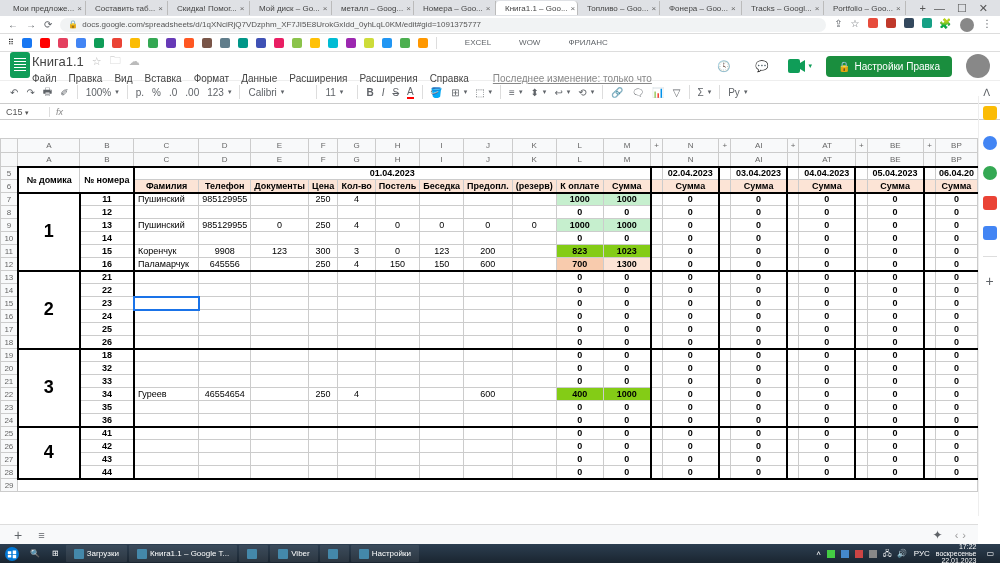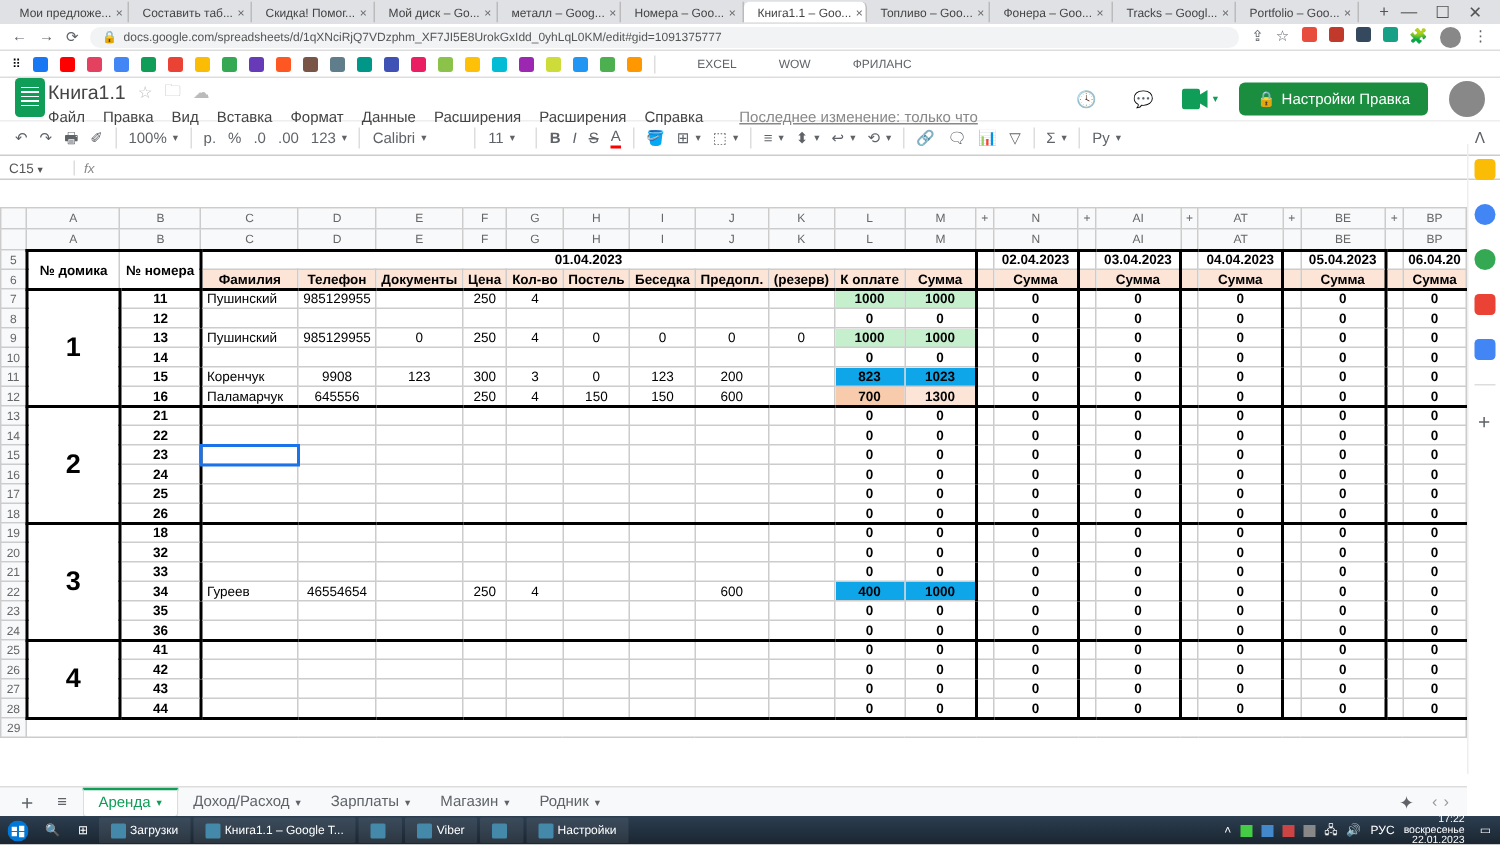--- a/index.html
+++ b/index.html
@@ -56,21 +56,21 @@
 .row-hdr { width: 18px; background: #f8f9fa; font-size: 8px; color: #666; }
 .thick-r { border-right: 2px solid #000 !important; }
 .thick-l { border-left: 2px solid #000 !important; }
 .thick-t { border-top: 2px solid #000 !important; }
 .thick-b { border-bottom: 2px solid #000 !important; }
 .hdr-row td { background: #fce4d6; font-weight: bold; text-align: center; }
 .big-num { font-size: 18px; font-weight: bold; }
 .bold { font-weight: bold; }
 .ral { text-align: right; }
 .green-bg { background: #c6efce; }
-.yellow-bg { background: #0ea5e9; }
+.yellow-bg { background: #84cc16; }
 .orange-bg { background: #f8cbad; }
 .orange-bg2 { background: #fce4d6; }
 .sel-cell { outline: 2px solid #1a73e8; outline-offset: -1px; }
 .add-col-btn { background: #f8f9fa; height: 14px; font-size: 10px; color: #5f6368; }
 
 
 .side-panel { position: absolute; right: 0; top: 96px; width: 22px; height: 420px; border-left: 1px solid #eee; display: flex; flex-direction: column; align-items: center; gap: 16px; padding-top: 10px; }
 .side-icon { width: 14px; height: 14px; border-radius: 2px; }
 
 
@@ -988,27 +988,20 @@
   <div class="side-icon" style="background:#34a853;border-radius:50%;"></div>
   <div class="side-icon" style="background:#ea4335;border-radius:3px;"></div>
   <div class="side-icon" style="background:#4285f4;border-radius:3px;"></div>
   <div style="width:14px;border-top:1px solid #ddd;"></div>
   <div style="color:#5f6368;font-size:14px;">+</div>
 </div>
 
 <div class="sheet-tabs">
   <span style="font-size:14px;color:#5f6368;padding:0 6px;">+</span>
   <span style="color:#5f6368;padding:0 6px;">≡</span>
-  <div id="sheet-tabs-container" style="display:flex;">
-      <div class="sheet-tab sheet-tab-dd active">Аренда</div>
-      <div class="sheet-tab sheet-tab-dd">Доход/Расход</div>
-      <div class="sheet-tab sheet-tab-dd">Зарплаты</div>
-      <div class="sheet-tab sheet-tab-dd">Магазин</div>
-      <div class="sheet-tab sheet-tab-dd">Родник</div>
-    </div>
   <span class="explore-btn">✦</span>
   <span style="color:#999;">‹</span>
   <span style="color:#999;padding-right:4px;">›</span>
 </div>
 
 <div class="taskbar">
   <div class="start-btn">
     <svg width="14" height="14" viewBox="0 0 10 10">
         <circle cx="5" cy="5" r="5" fill="#0078d7"></circle>
         <path d="M2 3h2.5v2H2zM5.5 2.5h2.5v2.5H5.5zM2 5.5h2.5v2H2zM5.5 5.5h2.5v2.5H5.5z" fill="#fff"></path>

